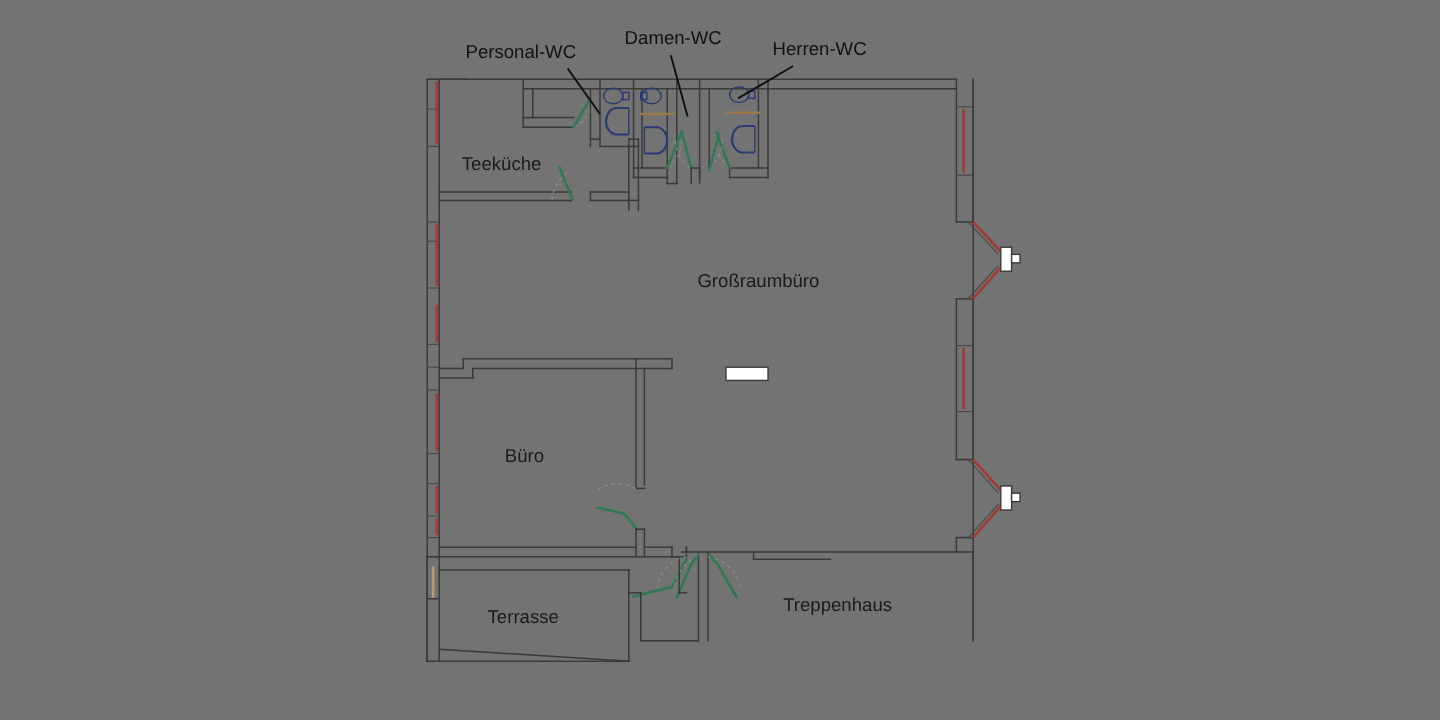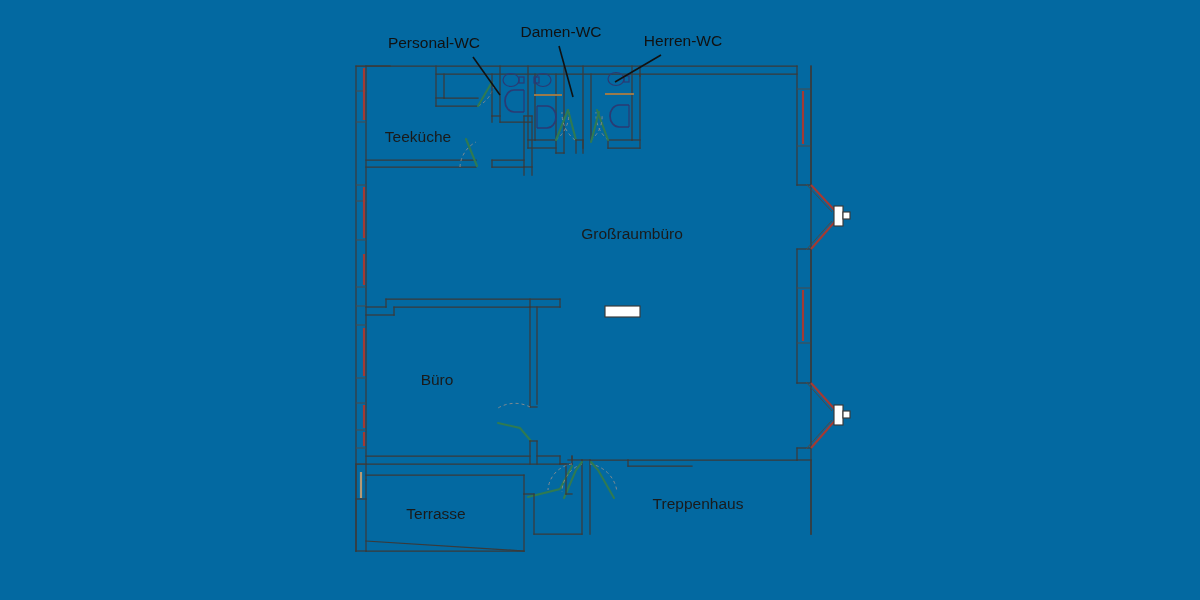--- a/index.html
+++ b/index.html
@@ -10,21 +10,21 @@
   body {
     width: 1200px;
     height: 600px;
     font-family: "Liberation Sans", sans-serif;
     overflow: hidden;
   }
   #plan-root {
     position: relative;
     width: 1200px;
     height: 600px;
-    background: #0369a1;
+    background: #737373;
   }
   svg#floorplan {
     display: block;
     width: 1200px;
     height: 600px;
   }
   .room-label {
     font-family: "Liberation Sans", sans-serif;
     font-size: 15.5px;
     fill: #1a1a1a;

